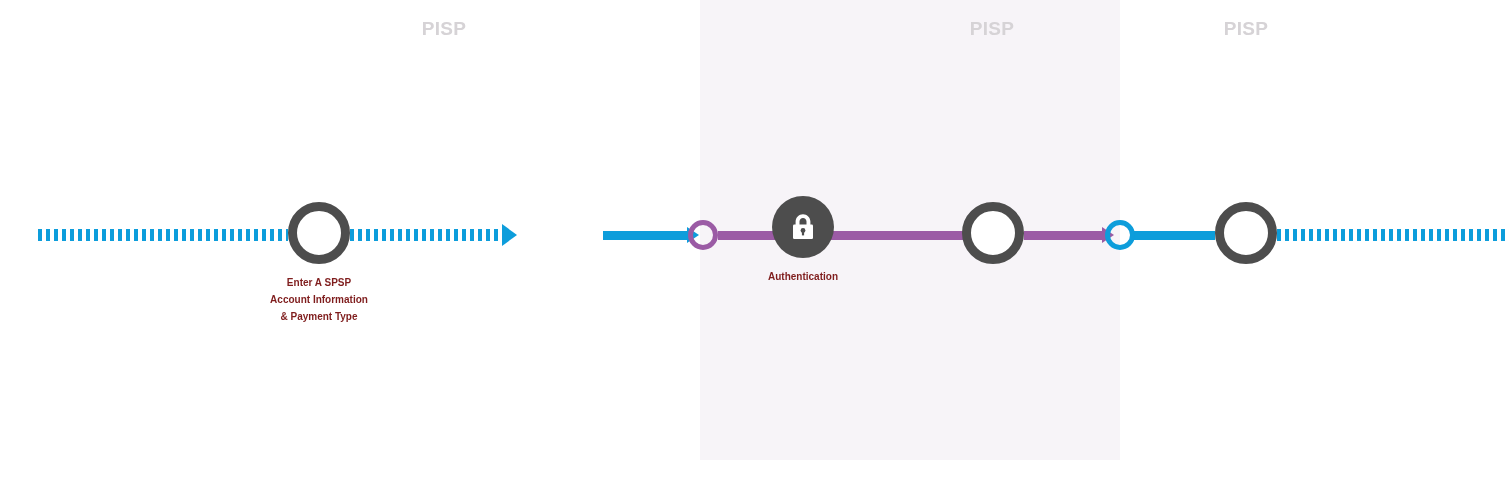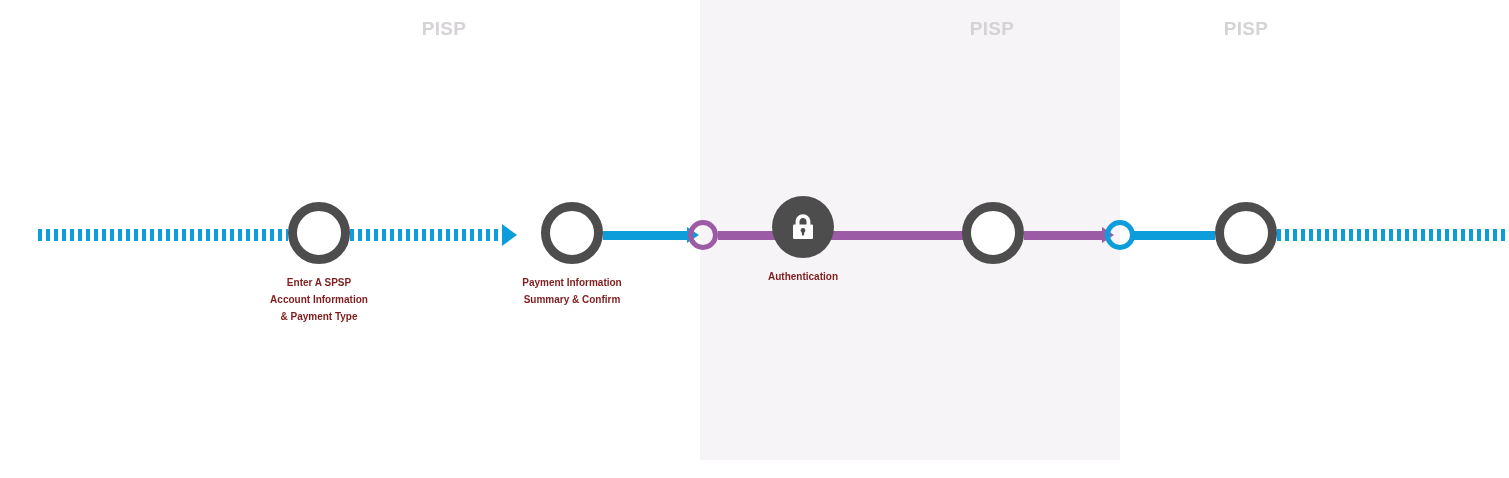--- a/index.html
+++ b/index.html
@@ -159,25 +159,20 @@
   <div class="handoff purple-ring" style="left:656px;"></div>
   <div class="handoff blue-ring" style="left:1073px;"></div>
 
   <div class="node" style="left:287px; top:202px;">
     <div class="node-marker ring"></div>
     <div class="node-label">Enter A SPSP
 Account Information
 &amp; Payment Type</div>
   </div>
 
-  <div class="node" style="left:540px; top:202px;">
-    <div class="node-marker ring"></div>
-    <div class="node-label">Payment Information
-Summary  &amp; Confirm</div>
-  </div>
 
   <div class="node" style="left:771px; top:196px;">
     <div class="node-marker filled">
       <span>
         <svg class="lock-svg" width="30" height="32" viewBox="0 0 30 32" aria-hidden="true">
           <path d="M15 3.2c-4.1 0-7.4 3.3-7.4 7.4v3.6h3.9v-3.6c0-1.9 1.6-3.5 3.5-3.5s3.5 1.6 3.5 3.5v3.6h3.9v-3.6c0-4.1-3.3-7.4-7.4-7.4z" fill="#ffffff"></path>
           <rect x="5" y="13.5" width="20" height="14.5" rx="1.2" fill="#ffffff"></rect>
           <circle cx="15" cy="19.4" r="2.4" fill="#4d4d4d"></circle>
           <rect x="13.9" y="19.4" width="2.2" height="5" fill="#4d4d4d"></rect>
         </svg>

